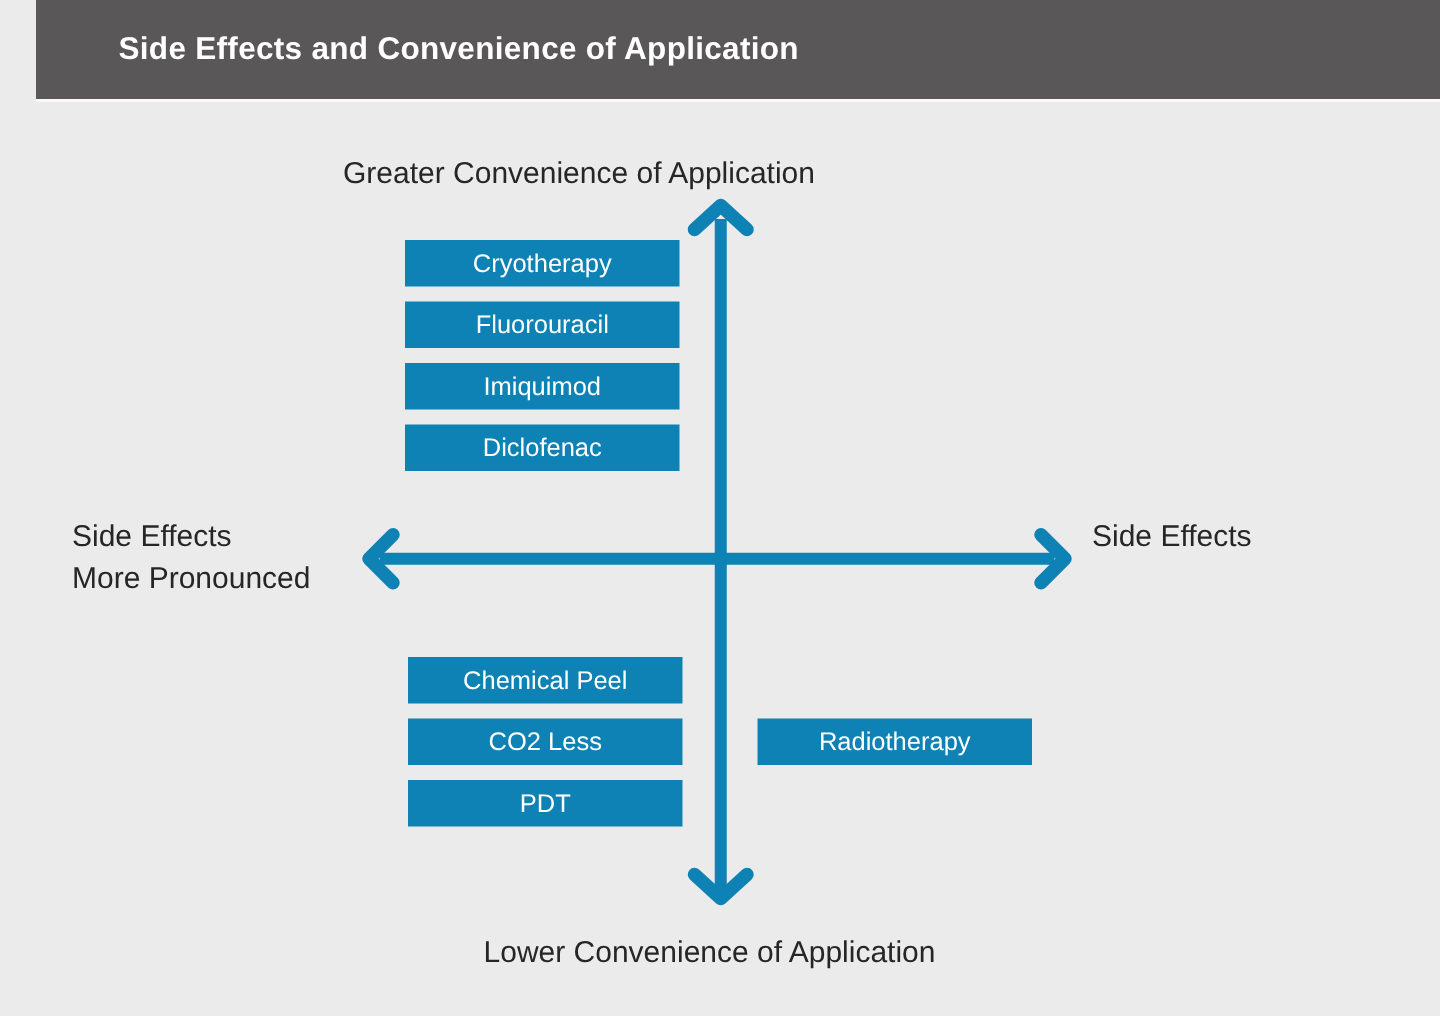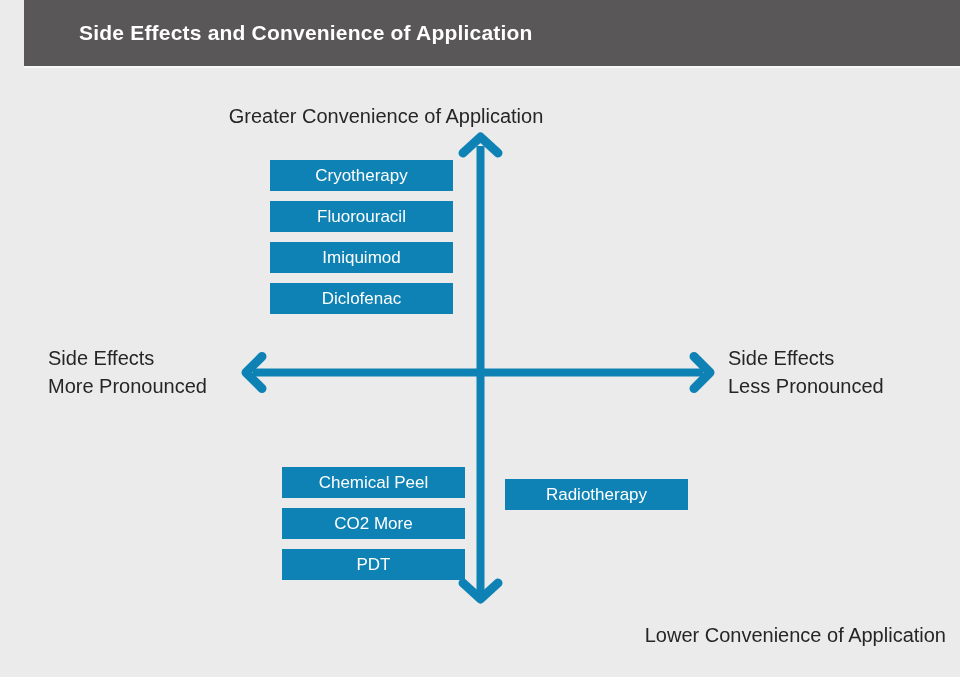--- a/index.html
+++ b/index.html
@@ -47,21 +47,21 @@
     white-space: nowrap;
   }
   .axis-label.top {
     left: 0; top: 102px;
     width: 772px;
     text-align: center;
   }
   .axis-label.bottom {
     left: 0; top: 621px;
     width: 946px;
-    text-align: right;
+    text-align: center;
   }
   .axis-label.left {
     left: 48px; top: 344px;
     text-align: left;
   }
   .axis-label.right {
     left: 728px; top: 344px;
     text-align: left;
   }
   
@@ -84,21 +84,21 @@
   }
   
   .quadrant {
     position: absolute;
     display: flex;
     flex-direction: column;
     gap: 10px;
   }
   .quadrant.top-left    { left: 270px; top: 160px; }
   .quadrant.top-right   { left: 505px; top: 242px; }
-  .quadrant.bottom-left { left: 282px; top: 438px; margin-top: 29px; }
+  .quadrant.bottom-left { left: 272px; top: 438px; }
   .quadrant.bottom-right{ left: 505px; top: 479px; }
   .treatment-box {
     width: 183px;
     height: 31px;
     background: var(--accent, #0E82B4);
     color: var(--box_text, #FFFFFF);
     font-size: 17px;
     line-height: 31px;
     text-align: center;
     white-space: nowrap;
@@ -132,34 +132,33 @@
 
   <div class="axis-label bottom">Lower Convenience of Application</div>
 
   <div class="axis-label left">
     <div>Side Effects</div>
     <div>More Pronounced</div>
   </div>
 
   <div class="axis-label right">
     <div>Side Effects</div>
-    <div>Less Pronounced</div>
   </div>
 
   <div class="quadrant top-left">
     <div class="treatment-box">Cryotherapy</div>
     <div class="treatment-box">Fluorouracil</div>
     <div class="treatment-box">Imiquimod</div>
     <div class="treatment-box">Diclofenac</div>
   </div>
 
 
   <div class="quadrant bottom-left">
     <div class="treatment-box">Chemical Peel</div>
-    <div class="treatment-box">CO2 More</div>
+    <div class="treatment-box">CO2 Less</div>
     <div class="treatment-box">PDT</div>
   </div>
 
   <div class="quadrant bottom-right">
     <div class="treatment-box">Radiotherapy</div>
   </div>
 
 </div>
 
 </body></html>

